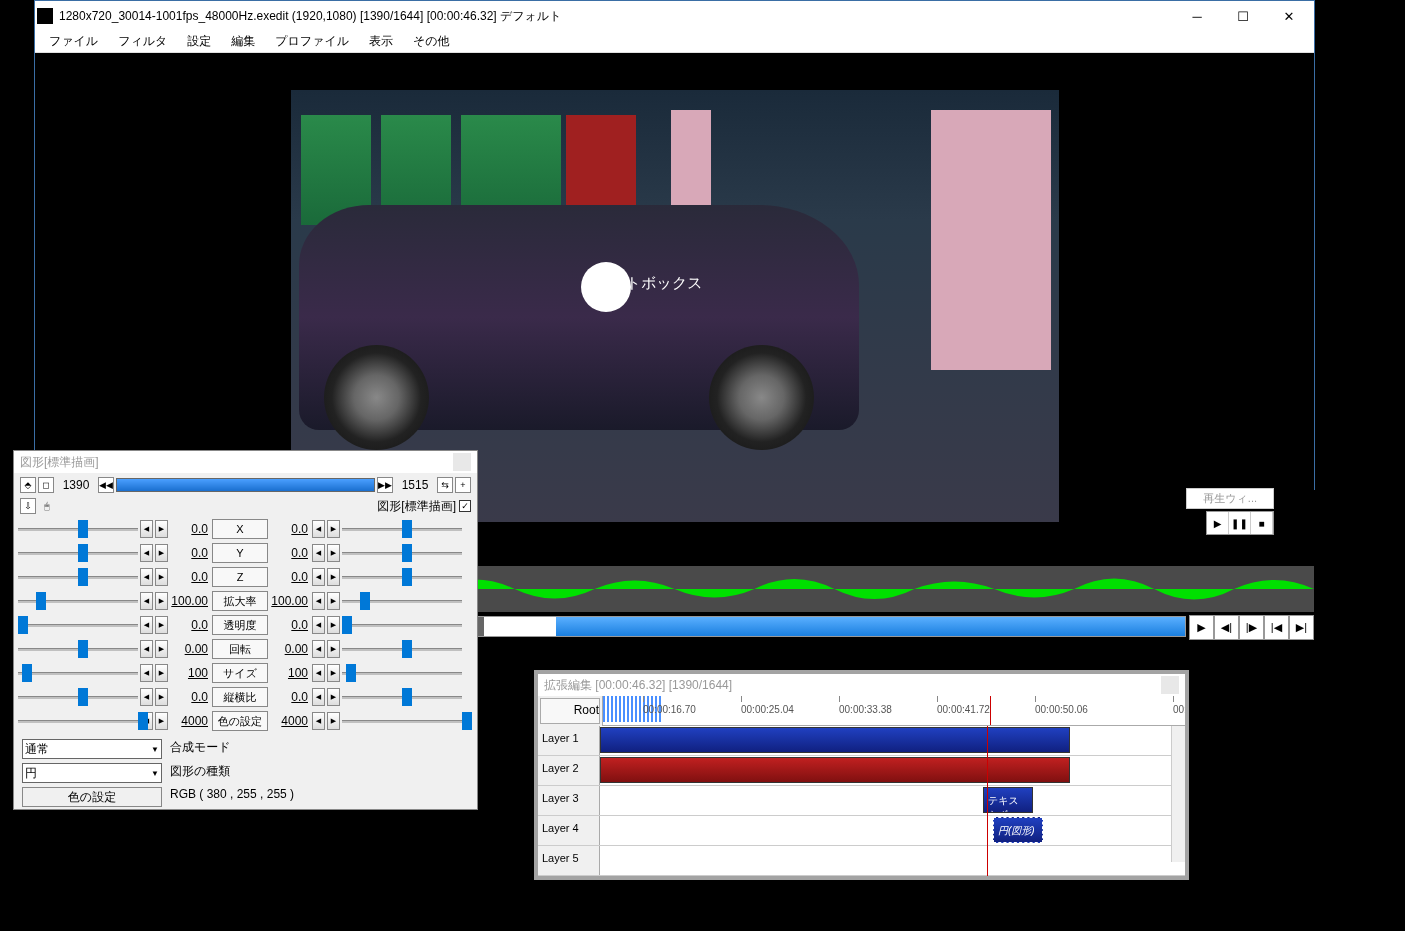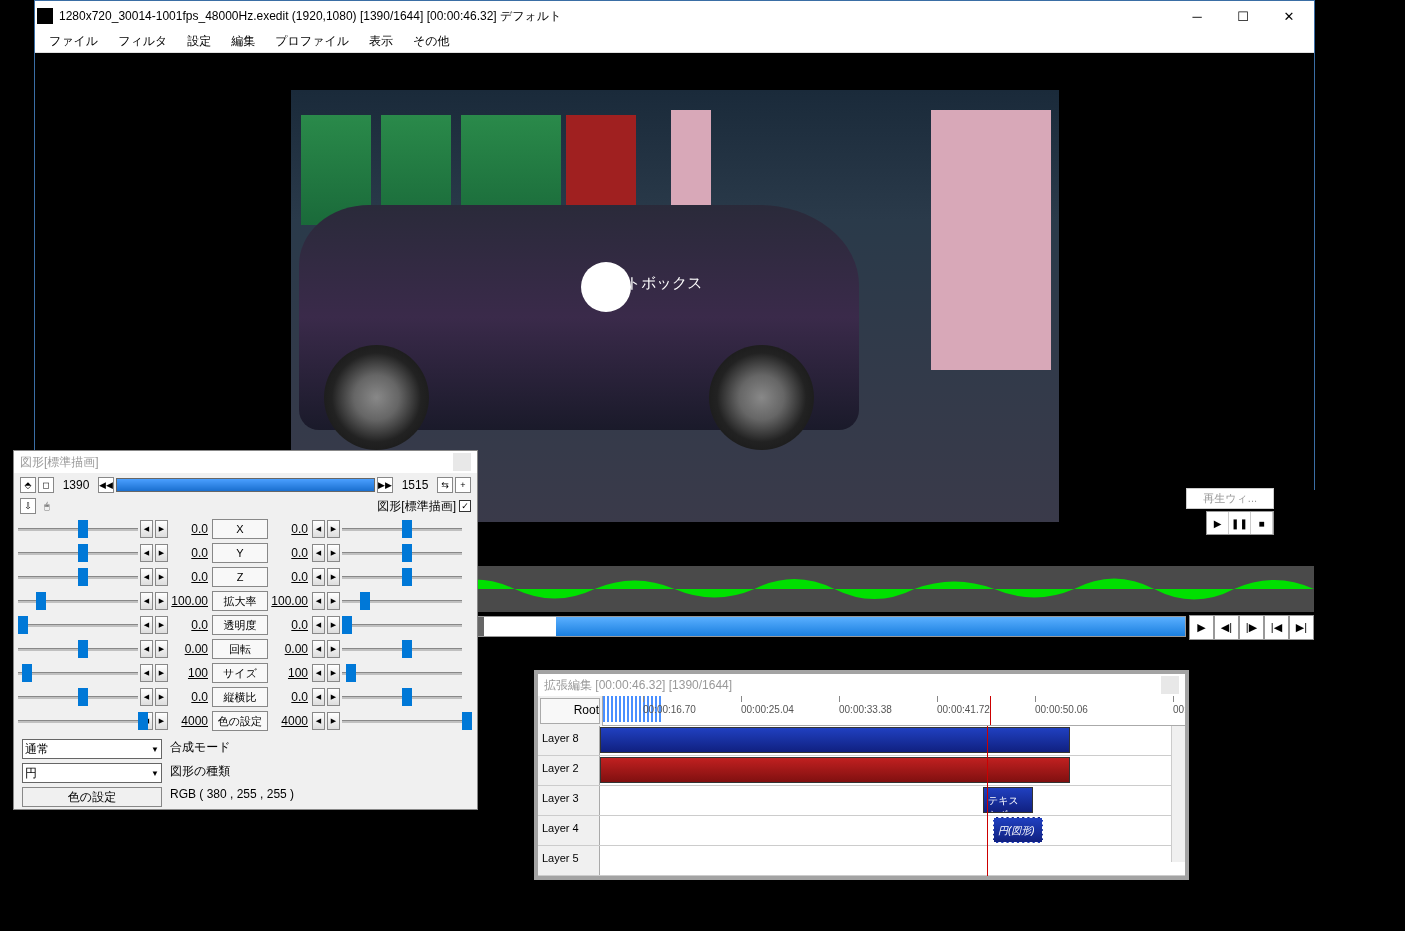--- a/index.html
+++ b/index.html
@@ -362,21 +362,21 @@
           <div class="tl-tick" style="left: 138px;"><div class="ln"></div>00:00:25.04</div>
           <div class="tl-tick" style="left: 236px;"><div class="ln"></div>00:00:33.38</div>
           <div class="tl-tick" style="left: 334px;"><div class="ln"></div>00:00:41.72</div>
           <div class="tl-tick" style="left: 432px;"><div class="ln"></div>00:00:50.06</div>
           <div class="tl-tick" style="left: 530px; margin-left: 40px;"><div class="ln"></div>00:00:58.3</div>
         </div>
     </div>
   </div>
   <div class="tl-layers" id="tl-layers">
       <div class="tl-layer">
-        <div class="tl-lname">Layer 8</div>
+        <div class="tl-lname">Layer 1</div>
         <div class="tl-track">
           <div class="tl-cursor" style="left: 387px;"></div>
           <div class="tl-clip blue" style="left: 0px; width: 470px;"></div>
         </div>
       </div>
       <div class="tl-layer">
         <div class="tl-lname">Layer 2</div>
         <div class="tl-track">
           <div class="tl-cursor" style="left: 387px;"></div>
           <div class="tl-clip red" style="left: 0px; width: 470px;"></div>

